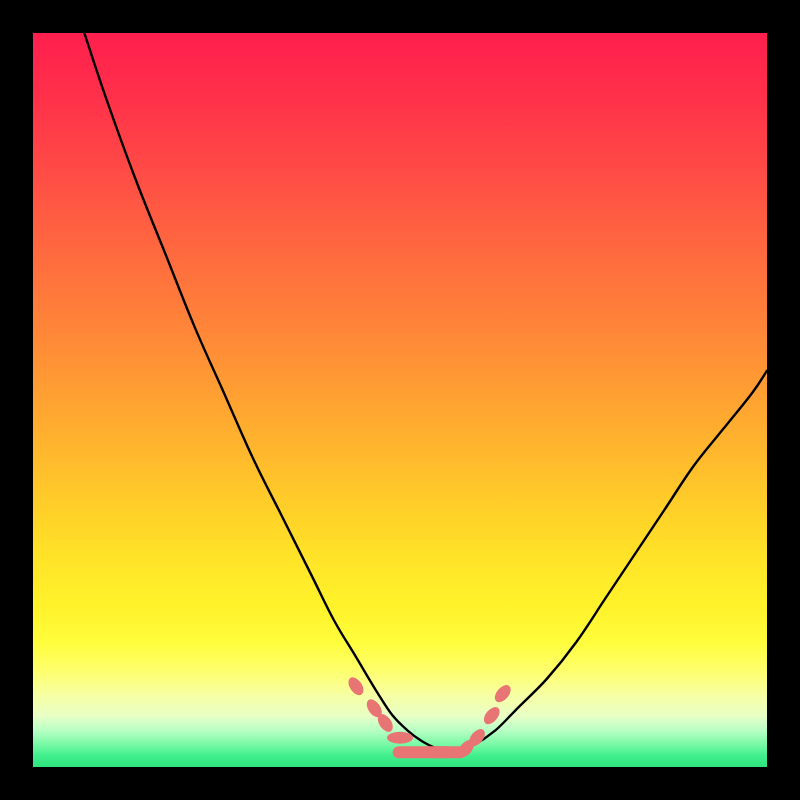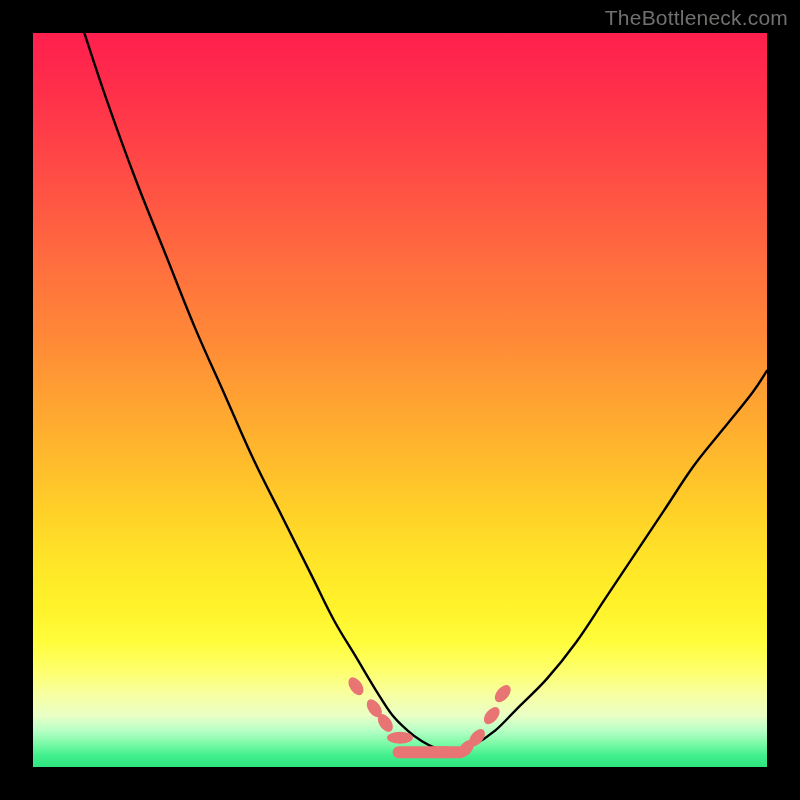--- a/index.html
+++ b/index.html
@@ -61,21 +61,20 @@
     top: 0;
     width: 734px;
     height: 734px;
   }
 </style>
 </head>
 <body>
 
 <div class="frame">
 
-  <div class="watermark">TheBottleneck.com</div>
 
   <div class="plot">
     <svg class="curves" viewBox="0 0 734 734" preserveAspectRatio="none">
       <g id="curve-group">
           <path d="M 51.38 0 C 55.3436 11.89079999999999, 64.1516 39.63599999999995, 73.4 66.05999999999995 C 82.64840000000001 92.48399999999994, 92.19040000000001 119.05479999999994, 102.76 146.79999999999995 C 113.3296 174.54519999999997, 121.55040000000001 193.77600000000004, 132.12 220.20000000000005 C 142.6896 246.62400000000005, 150.91039999999998 268.4972, 161.48 293.6 C 172.0496 318.7028, 180.2704 335.87839999999994, 190.84 359.65999999999997 C 201.4096 383.4416, 209.63039999999998 403.25960000000003, 220.2 425.72 C 230.7696 448.1804, 238.99040000000002 463.3008, 249.56000000000003 484.43999999999994 C 260.12960000000004 505.5791999999999, 269.6716 524.6632, 278.92 543.16 C 288.1684 561.6568, 293.0128 572.6668000000001, 300.94 587.2 C 308.86719999999997 601.7332, 315.0328 610.688, 322.96 623.9 C 330.88719999999995 637.112, 338.37399999999997 650.0304, 344.97999999999996 660.6 C 351.58599999999996 671.1696000000001, 354.37519999999995 676.014, 359.65999999999997 682.62 C 364.9448 689.226, 369.0552 692.6758, 374.34000000000003 697.3 C 379.62480000000005 701.9241999999999, 383.7352 705.007, 389.02000000000004 708.31 C 394.30480000000006 711.6129999999999, 398.4152000000001 713.6682, 403.70000000000005 715.65 C 408.9848 717.6318, 415.73759999999993 718.6594, 418.37999999999994 719.32" fill="none" stroke="#000000" stroke-width="2.4" stroke-linecap="round"></path>
           <path d="M 418.37999999999994 719.32 C 422.3435999999999 717.9988000000001, 432.47279999999995 715.9436000000001, 440.4 711.98 C 448.3272 708.0164, 454.4928 703.906, 462.42 697.3 C 470.34720000000004 690.694, 475.1916 684.5283999999999, 484.44 675.28 C 493.6884 666.0316, 503.2304 657.8108, 513.8 645.92 C 524.3696 634.0292, 532.5903999999999 623.7532, 543.16 609.22 C 553.7296 594.6868000000001, 561.9504 581.0344000000001, 572.52 565.1800000000001 C 583.0896 549.3256, 591.3104 536.9944, 601.88 521.14 C 612.4496 505.2856, 620.6704 492.9544, 631.24 477.1 C 641.8096 461.2456, 650.0304 447.5932, 660.6 433.06 C 671.1696000000001 418.5268, 679.3903999999999 409.572, 689.9599999999999 396.36 C 700.5296 383.148, 711.3928 370.22959999999995, 719.3199999999999 359.65999999999997 C 727.2471999999999 349.0904, 731.3575999999999 341.6036, 734 337.64" fill="none" stroke="#000000" stroke-width="2.4" stroke-linecap="round"></path>
         </g>
       <g id="bead-group">
           <ellipse cx="322.96" cy="653.26" rx="10" ry="6" transform="rotate(55 322.96 653.26)" fill="#e97474"></ellipse>
           <ellipse cx="341.31" cy="675.28" rx="10" ry="6" transform="rotate(55 341.31 675.28)" fill="#e97474"></ellipse>

